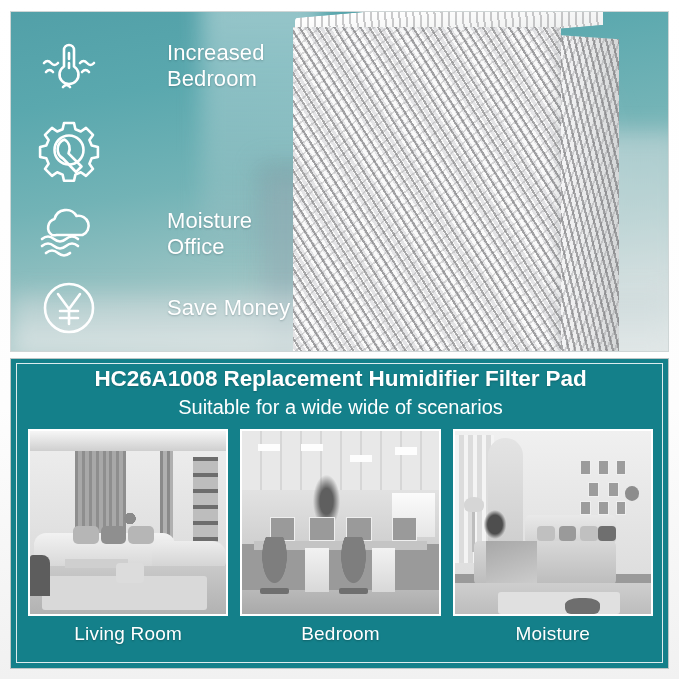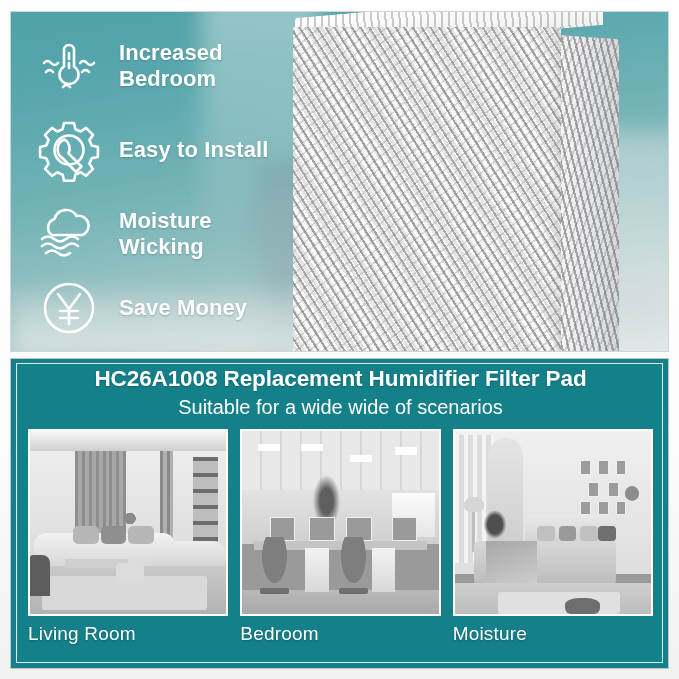--- a/index.html
+++ b/index.html
@@ -105,23 +105,24 @@
   }
   #feature-row-0 { top:14px; }
   #feature-row-1 { top:98px; }
   #feature-row-2 { top:182px; }
   #feature-row-3 { top:256px; }
   .feature-icon {
     width:72px; height:72px; flex:0 0 72px;
     display:flex; align-items:center; justify-content:center;
   }
   .feature-label {
-    color:#ffffff; font-weight:bold; font-size:22px; line-height:1.16;
+    color:#ffffff; font-weight:normal; font-size:22px; line-height:1.16;
     letter-spacing:.1px;
     text-shadow:0 1px 2px rgba(40,70,75,.30);
+    margin-left:48px;
   }
 
   
   #panel-divider {
     position:absolute; left:10px; top:352px; width:659px; height:6px;
     background:#ffffff;
   }
 
   
   #bottom-panel {
@@ -149,21 +150,21 @@
     position:absolute; left:17px; top:70px; width:625px; height:230px;
     display:flex; gap:12px;
   }
   .scene-card { flex:1 1 0; display:flex; flex-direction:column; }
   .scene-photo {
     position:relative; height:187px; width:100%;
     border:2px solid #ffffff; overflow:hidden; background:#9a9a9a;
     filter:grayscale(1);
   }
   .scene-label {
-    margin-top:7px; color:#ffffff;
+    margin-top:7px; text-align:center; color:#ffffff;
     font-size:19px; font-weight:400; letter-spacing:.2px;
     text-shadow:0 1px 2px rgba(0,0,0,.25);
   }
   .ph { position:absolute; }
 
   
   .lr-wall { left:0; top:0; width:100%; height:72%; background:linear-gradient(180deg,#efefef,#dcdcdc); }
   .lr-ceiling { left:0; top:0; width:100%; height:11%; background:linear-gradient(180deg,#f6f6f6,#cfcfcf); }
   .lr-drape { top:11%; width:17%; height:62%; background:repeating-linear-gradient(90deg,#8e8e8e 0 3px,#a8a8a8 3px 7px); }
   .lr-shelf { right:4%; top:14%; width:13%; height:52%; background:repeating-linear-gradient(180deg,#6d6d6d 0 4px,#bdbdbd 4px 16px); }
@@ -253,35 +254,34 @@
       </div>
 
       <div class="feature-row" id="feature-row-1">
         <div class="feature-icon">
           <svg width="66" height="66" viewBox="0 0 66 66" fill="none" stroke="#ffffff" stroke-width="2.6" stroke-linecap="round" stroke-linejoin="round">
             <path d="M28 6 h10 l1.4 6.2 5.4 2.3 5.2 -3.6 7 7 -3.6 5.2 2.3 5.4 6.2 1.4 v10 l-6.2 1.4 -2.3 5.4 3.6 5.2 -7 7 -5.2 -3.6 -5.4 2.3 -1.4 6.2 h-10 l-1.4 -6.2 -5.4 -2.3 -5.2 3.6 -7 -7 3.6 -5.2 -2.3 -5.4 -6.2 -1.4 v-10 l6.2 -1.4 2.3 -5.4 -3.6 -5.2 7 -7 5.2 3.6 5.4 -2.3 z"></path>
             <circle cx="33" cy="33" r="14.5"></circle>
             <path d="M28.5 22.5 a10.5 10.5 0 0 0 -1.5 19 l13 13.5 5.5 -5.5 -13 -13.2 a10.5 10.5 0 0 0 -4 -13.8 z"></path>
           </svg>
         </div>
-        <div class="feature-label">Easy to Install</div>
       </div>
 
       <div class="feature-row" id="feature-row-2">
         <div class="feature-icon">
           <svg width="66" height="66" viewBox="0 0 66 66" fill="none" stroke="#ffffff" stroke-width="2.6" stroke-linecap="round" stroke-linejoin="round">
             <path d="M16 34 a9 9 0 0 1 2.5 -16 a12 12 0 0 1 22 -3 a10 10 0 0 1 6 19 h-26 a8.5 8.5 0 0 1 -4.5 0 z"></path>
             <path d="M6 38 q6 -5 12 0 t12 0 t12 0"></path>
             <path d="M6 45 q6 -5 12 0 t12 0 t12 0"></path>
             <path d="M10 52 q6 -5 12 0 t12 0"></path>
           </svg>
         </div>
         <div class="feature-label">
           <span>Moisture</span><br>
-          <span>Wicking</span>
+          <span>Office</span>
         </div>
       </div>
 
       <div class="feature-row" id="feature-row-3">
         <div class="feature-icon">
           <svg width="66" height="66" viewBox="0 0 66 66" fill="none" stroke="#ffffff" stroke-width="2.6" stroke-linecap="round" stroke-linejoin="round">
             <circle cx="33" cy="33" r="24"></circle>
             <path d="M22 19 L33 34 L44 19"></path>
             <path d="M24 36 h18 M24 43 h18 M33 34 v15"></path>
           </svg>

